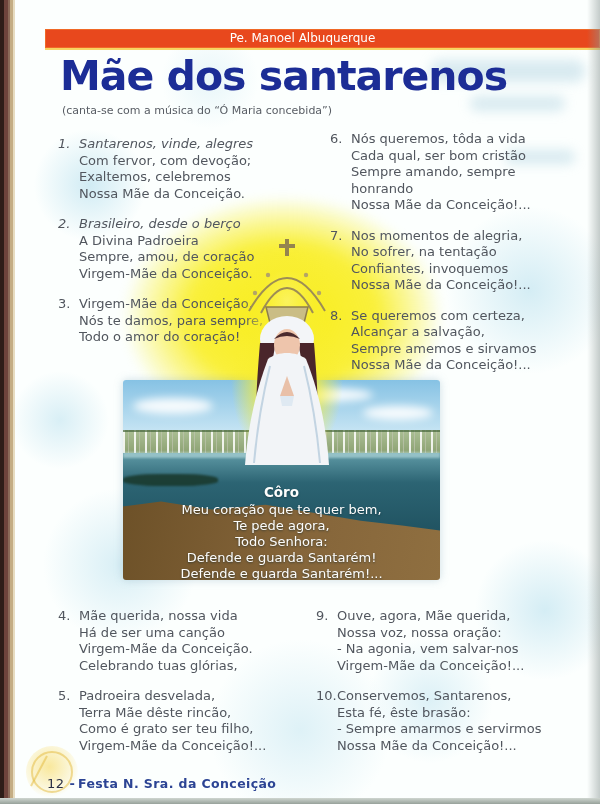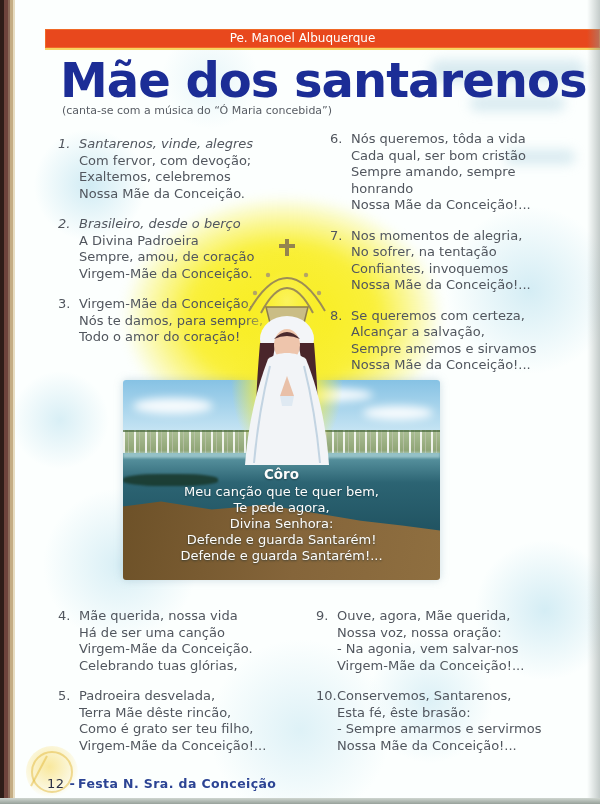--- a/index.html
+++ b/index.html
@@ -25,21 +25,21 @@
     background:linear-gradient(#cfd6d0,#97a19a);}
   .ghost{position:absolute;background:rgba(150,195,215,.35);filter:blur(6px);border-radius:10px;z-index:0;}
   .g1{left:430px;top:60px;width:155px;height:22px;}
   .g2{left:470px;top:96px;width:95px;height:15px;}
   .g3{left:505px;top:150px;width:70px;height:14px;}
 
   .red-bar{position:absolute;left:45px;top:29px;width:555px;height:19px;z-index:2;
     background:#e8481d;box-shadow:0 2px 0 rgba(246,205,70,.85), inset 0 0 0 1px rgba(255,170,60,.35);
     color:#ffffff;font-size:12px;line-height:19px;text-align:center;padding-right:40px;box-sizing:border-box;}
   .title{position:absolute;left:60px;top:52px;z-index:2;margin:0;
-    font-size:48px;font-weight:bold;color:#1c2d96;letter-spacing:-1px;}
+    font-size:41px;font-weight:bold;color:#1c2d96;letter-spacing:-1px;}
   .subtitle{position:absolute;left:62px;top:104px;z-index:2;font-size:11px;color:#585d64;}
 
   .glow{position:absolute;left:42px;top:128px;width:430px;height:325px;z-index:1;
     background:radial-gradient(ellipse 52% 52% at 56% 58%, rgba(248,236,10,.95) 0%, rgba(248,236,10,.8) 42%, rgba(248,236,10,0) 72%);
     filter:blur(5px);}
 
   .col{position:absolute;z-index:3;}
   #col-tl{left:58px;top:136px;width:258px;}
   #col-tr{left:330px;top:131px;width:262px;}
   #col-bl{left:58px;top:608px;width:258px;}
@@ -64,21 +64,21 @@
     border-top:2px solid rgba(90,120,80,.8);}
   .water{position:absolute;left:0;right:0;top:73px;height:85px;
     background:linear-gradient(#5f9aa6,#2c6473 35%,#1f515f);}
   .waterline{position:absolute;left:0;right:0;top:72px;height:6px;
     background:rgba(195,228,228,.55);filter:blur(1px);}
   .island{position:absolute;left:0;top:94px;width:95px;height:12px;border-radius:40%;
     background:rgba(25,55,42,.85);filter:blur(1px);}
   .brown{position:absolute;left:0;right:0;top:120px;bottom:0;
     background:linear-gradient(100deg,#6d5128,#85653a 55%,#8f6f40);
     clip-path:polygon(0% 8%, 12% 2%, 28% 12%, 45% 6%, 60% 16%, 75% 26%, 88% 32%, 100% 38%, 100% 100%, 0% 100%);}
-  .chorus{position:absolute;left:0;right:0;top:86px;z-index:5;text-align:center;
+  .chorus{position:absolute;left:0;right:0;top:104px;z-index:5;text-align:center;
     color:#fdfdfc;font-size:13px;line-height:16px;text-shadow:0 1px 2px rgba(15,40,50,.6);}
   .chorus .clabel{font-weight:bold;font-size:13.5px;margin-bottom:2px;}
 
   .statue{position:absolute;left:230px;top:231px;width:114px;height:237px;z-index:4;}
 
   .emblem{position:absolute;left:26px;top:746px;width:52px;height:52px;z-index:1;border-radius:50%;
     background:radial-gradient(circle at 45% 40%, rgba(247,216,90,.6), rgba(247,216,90,.18) 55%, rgba(247,216,90,0) 72%);}
   .emblem::before{content:"";position:absolute;inset:5px;border-radius:50%;
     border:2px solid rgba(227,185,60,.5);}
   .emblem::after{content:"";position:absolute;left:12px;top:8px;width:2px;height:34px;
@@ -194,23 +194,23 @@
     <div class="pcloud pc1"></div>
     <div class="pcloud pc2"></div>
     <div class="pcloud pc3"></div>
     <div class="city"></div>
     <div class="water"></div>
     <div class="waterline"></div>
     <div class="island"></div>
     <div class="brown"></div>
     <div class="chorus">
       <div class="clabel">Côro</div>
-      <div>Meu canção que te quer bem,</div>
+      <div>Meu coração que te quer bem,</div>
       <div>Te pede agora,</div>
-      <div>Divina Senhora:</div>
+      <div>Todo Senhora:</div>
       <div>Defende e guarda Santarém!</div>
       <div>Defende e guarda Santarém!...</div>
     </div>
   </div>
 
   <div class="col" id="col-bl">
     <div class="verse">
       <span class="num">4.</span>
       <div>Mãe querida, nossa vida</div>
       <div>Há de ser uma canção</div>

